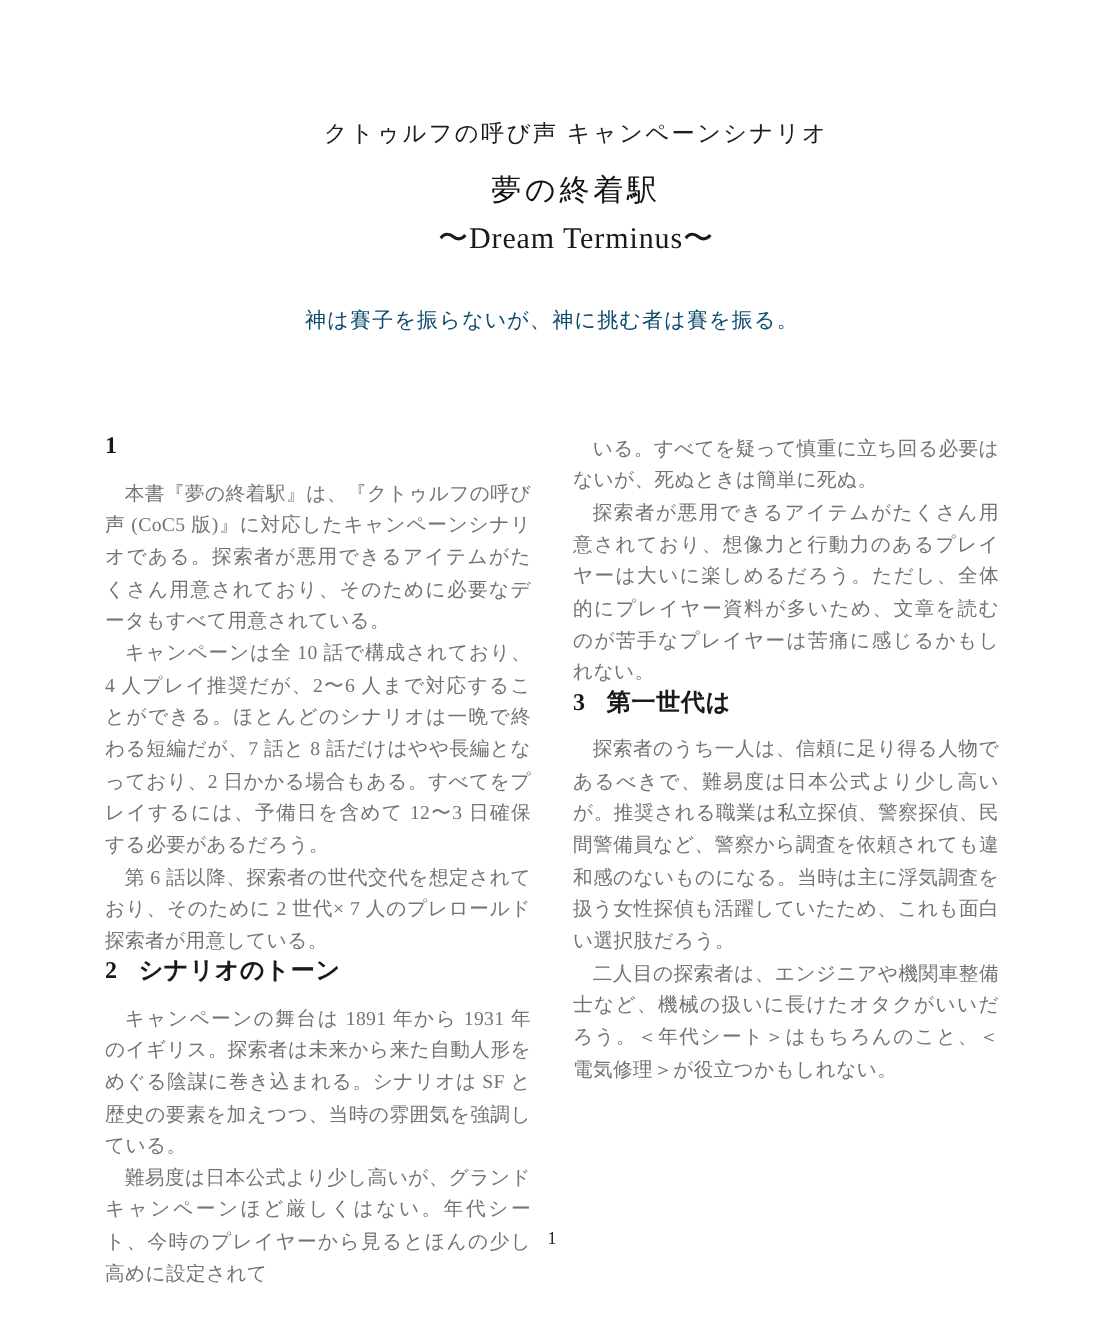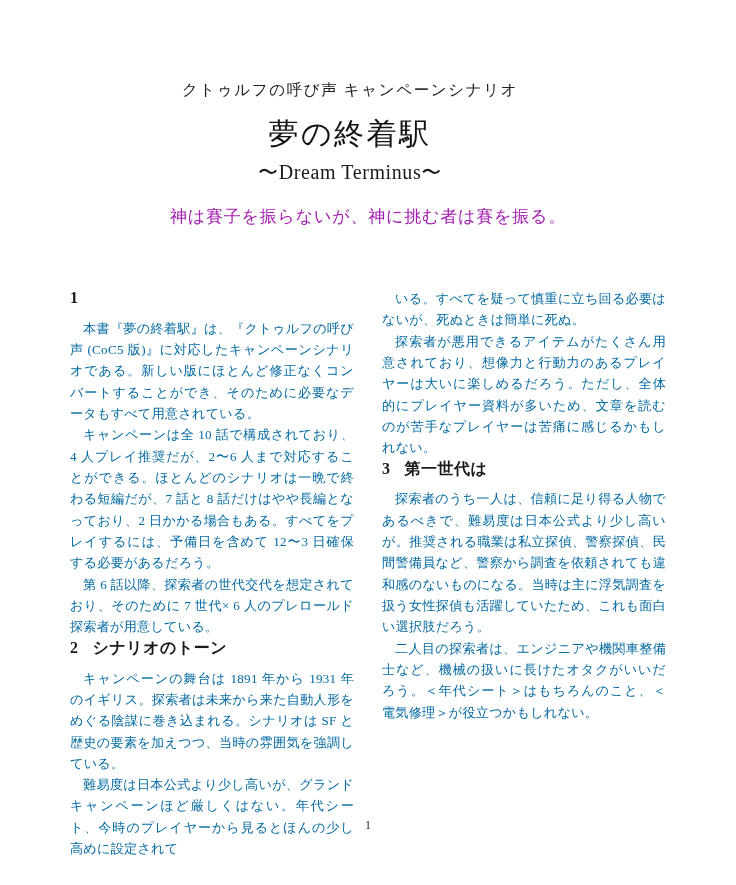--- a/index.html
+++ b/index.html
@@ -18,58 +18,58 @@
 
   .page {
     position: absolute;
     inset: 0;
     padding: 0;
   }
 
   
   .title-block {
     position: absolute;
-    left: 52px;
+    left: 86px;
     top: 78px;
     width: 596px;
     text-align: center;
   }
   .supertitle {
     font-size: 15.5px;
     letter-spacing: 1.6px;
     line-height: 1.5;
     color: #1c1c1c;
     margin: 0 0 14px 0;
     font-weight: 400;
   }
   .maintitle {
-    font-size: 30px;
+    font-size: 20px;
     letter-spacing: 2.5px;
     line-height: 1.25;
     margin: 0 0 6px 0;
     font-weight: 400;
     color: #121212;
   }
   .subtitle {
     font-size: 20px;
     letter-spacing: 0.6px;
     line-height: 1.3;
     margin: 0;
     font-weight: 400;
     color: #1a1a1a;
   }
   .epigraph {
     position: absolute;
     left: 70px;
     top: 205px;
     width: 596px;
     text-align: center;
-    font-size: 17px;
+    font-size: 14px;
     letter-spacing: 0.8px;
-    color: #a21caf;
+    color: #0c4a6e;
   }
 
   
   .columns {
     position: absolute;
     left: 70px;
     top: 288px;
     width: 596px;
     height: 510px;
     display: flex;
@@ -100,21 +100,21 @@
   .section-spacer-top { margin-top: 24px; }
 
   p.para {
     font-size: 13.1px;
     line-height: 1.63;
     margin: 0;
     text-align: justify;
     text-justify: inter-character;
     text-indent: 1em;
     letter-spacing: 0.02em;
-    color: #0369a1;
+    color: #737373;
     word-break: break-all;
     overflow-wrap: anywhere;
   }
   p.para + p.para { margin-top: 0; }
 
   
   .folio {
     position: absolute;
     left: 0;
     right: 0;
@@ -137,23 +137,23 @@
 
   <div class="epigraph">神は賽子を振らないが、神に挑む者は賽を振る。</div>
 
   <div class="columns">
 
     <div class="col">
 
       <h2 class="section">
         <span class="secnum">1</span>
       </h2>
-      <p class="para">本書『夢の終着駅』は、『クトゥルフの呼び声 (CoC5 版)』に対応したキャンペーンシナリオである。新しい版にほとんど修正なくコンバートすることができ、そのために必要なデータもすべて用意されている。</p>
+      <p class="para">本書『夢の終着駅』は、『クトゥルフの呼び声 (CoC5 版)』に対応したキャンペーンシナリオである。探索者が悪用できるアイテムがたくさん用意されており、そのために必要なデータもすべて用意されている。</p>
       <p class="para">キャンペーンは全 10 話で構成されており、4 人プレイ推奨だが、2〜6 人まで対応することができる。ほとんどのシナリオは一晩で終わる短編だが、7 話と 8 話だけはやや長編となっており、2 日かかる場合もある。すべてをプレイするには、予備日を含めて 12〜3 日確保する必要があるだろう。</p>
-      <p class="para">第 6 話以降、探索者の世代交代を想定されており、そのために 7 世代× 6 人のプレロールド探索者が用意している。</p>
+      <p class="para">第 6 話以降、探索者の世代交代を想定されており、そのために 2 世代× 7 人のプレロールド探索者が用意している。</p>
 
       <h2 class="section section-spacer-top">
         <span class="secnum">2</span>
         <span class="sectitle">シナリオのトーン</span>
       </h2>
       <p class="para">キャンペーンの舞台は 1891 年から 1931 年のイギリス。探索者は未来から来た自動人形をめぐる陰謀に巻き込まれる。シナリオは SF と歴史の要素を加えつつ、当時の雰囲気を強調している。</p>
       <p class="para">難易度は日本公式より少し高いが、グランドキャンペーンほど厳しくはない。年代シート、今時のプレイヤーから見るとほんの少し高めに設定されて</p>
 
     </div>
 

